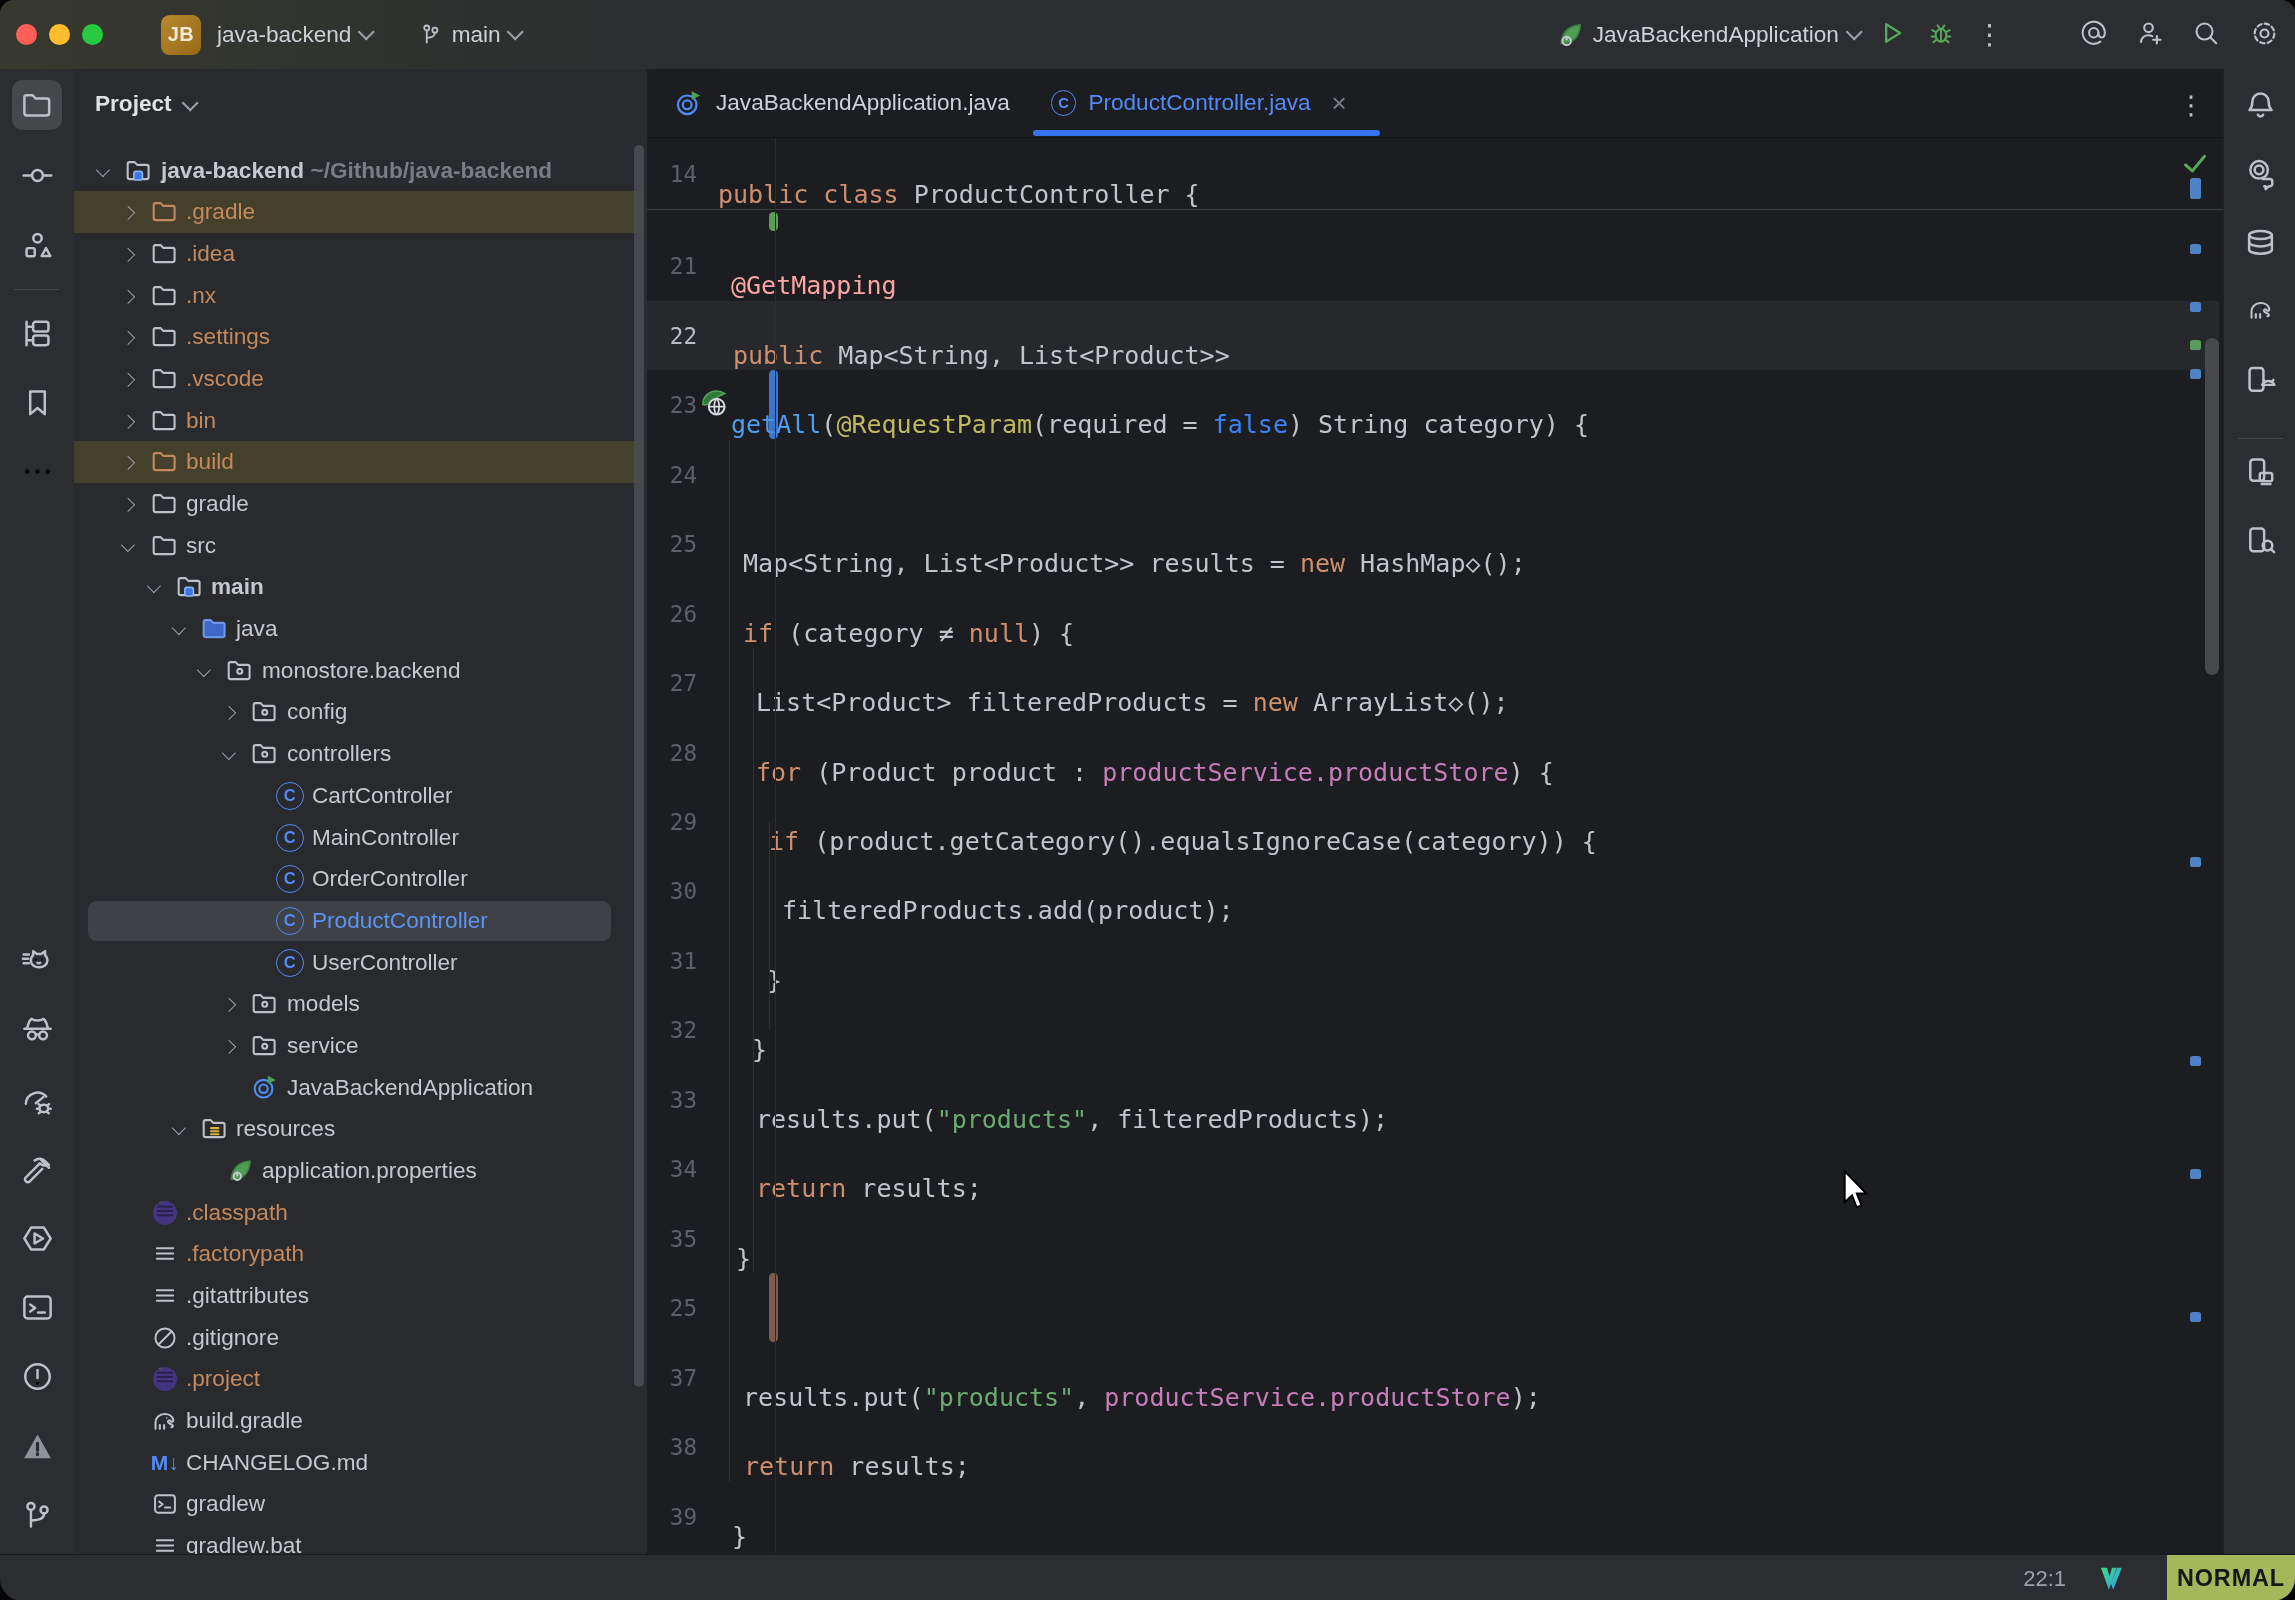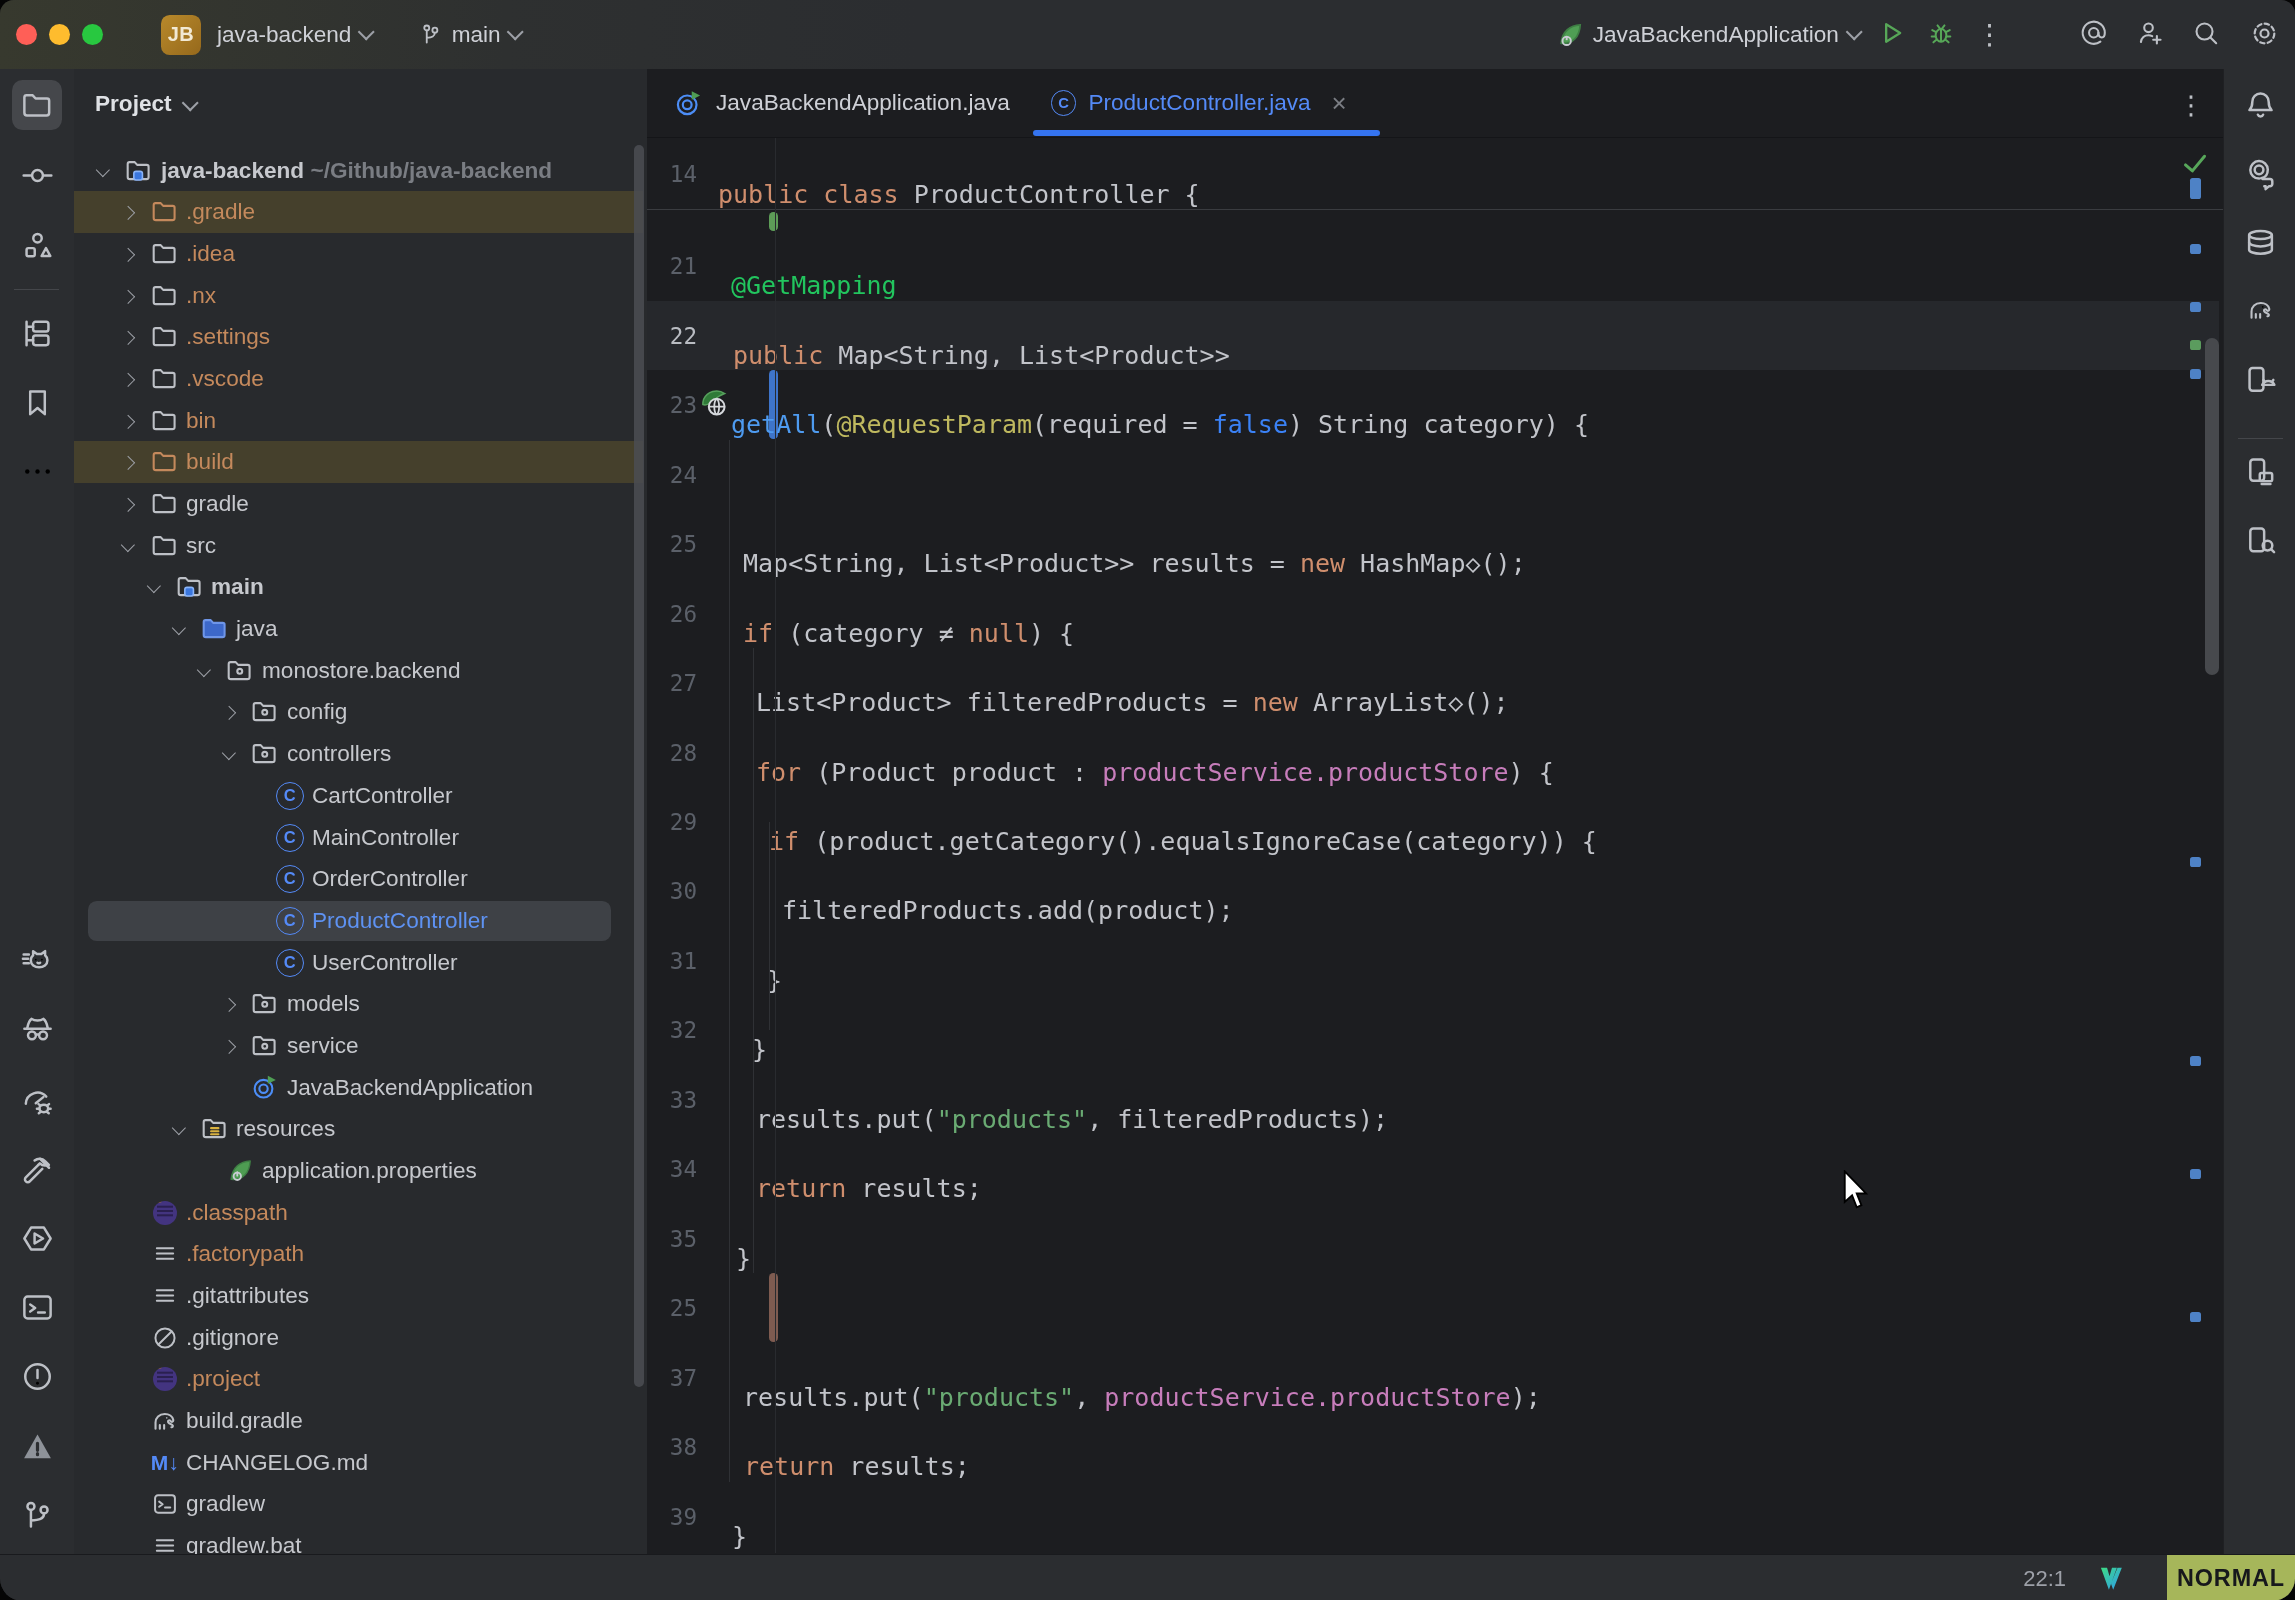--- a/index.html
+++ b/index.html
@@ -612,21 +612,21 @@
         <div class="tab-underline" style="left: 386px; width: 347px;"></div>
       </div>
     <div class="sticky" id="stickyLine">
         <div class="gut-num" style="height:71px">14</div>
         <div class="code-text code-font" style="left:71px;height:71px"><span style="color:#CF8E6D">public class </span><span style="color:#C2C4CA">ProductController {</span></div>
       </div>
     <div id="codePane">
         <div class="chg-bar" style="top: 143px; height: 19px; background: rgb(93, 156, 87);"></div>
         <div class="code-row" style="top: 162px;">
           <div class="gut-num" style="color:#5B6069">21</div>
-          <div class="code-text code-font" style="left:84px"><span style="color:#22c55e">@GetMapping</span></div>
+          <div class="code-text code-font" style="left:84px"><span style="color:#fca5a5">@GetMapping</span></div>
         </div>
         <div class="cur-line" style="top: 232px;"></div>
         <div class="code-row" style="top: 232px;">
           <div class="gut-num" style="color:#B9BCC2">22</div>
           <div class="code-text code-font" style="left:86px"><span style="color:#CF8E6D">public</span><span style="color:#C2C4CA"> Map&lt;String, List&lt;Product&gt;&gt;</span></div>
         </div>
         <div class="code-row" style="top: 301px;">
           <div class="gut-num" style="color:#5B6069">23</div>
           <svg width="35" height="35" viewBox="0 0 24 24" style="position:absolute;left:50px;top:17.4px">
       <path d="M19 4.5A9.8 9.8 0 0 0 4.5 8.5 9.8 9.8 0 0 0 4 12c2.5 1 6-1 8-3s3.5-3.5 7-4.5z" fill="#2F7A38" stroke="#56A05C" stroke-width="1"></path>

